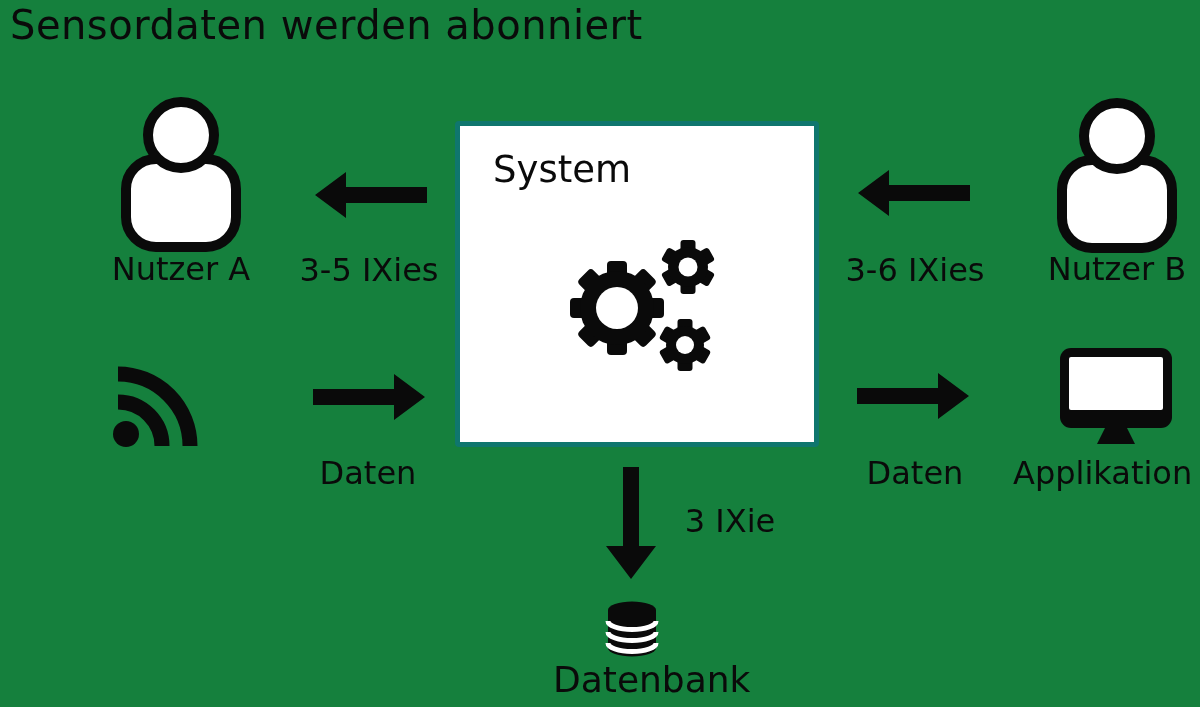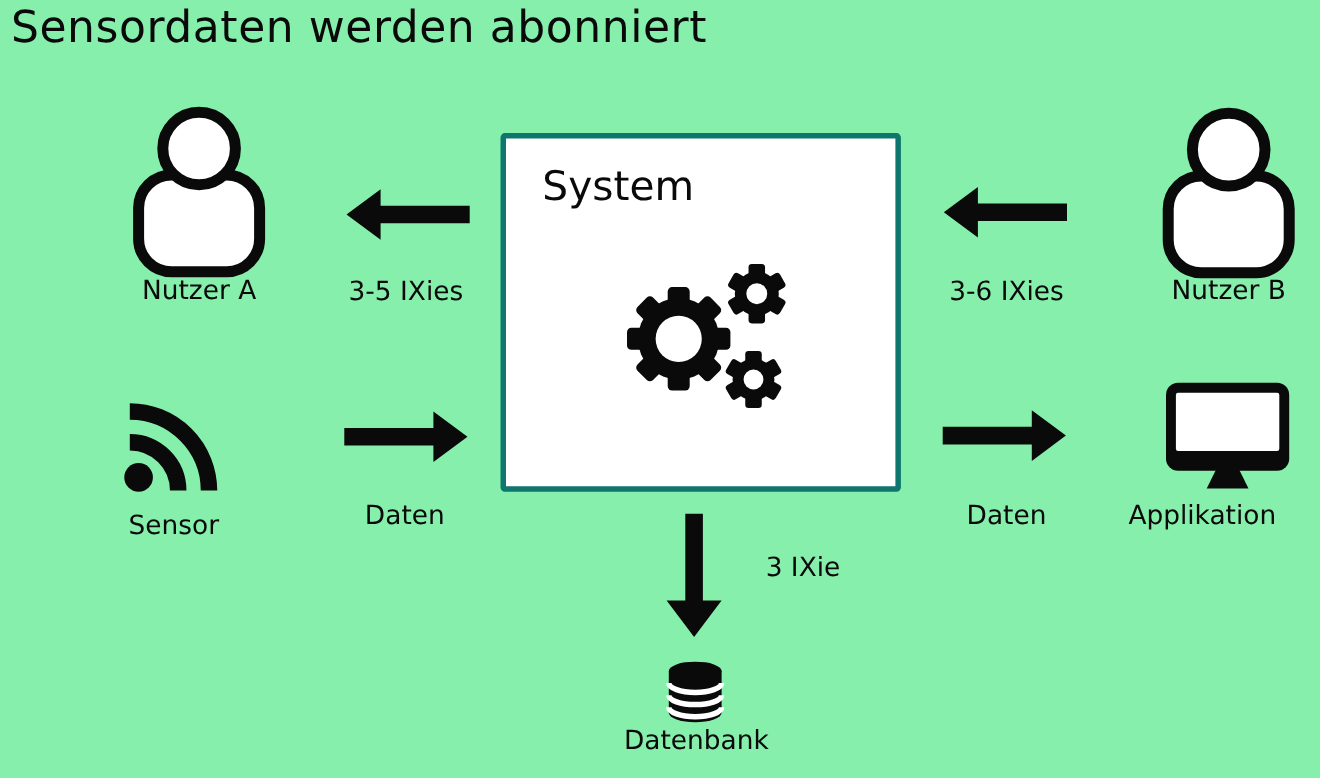--- a/index.html
+++ b/index.html
@@ -1,31 +1,31 @@
 <!DOCTYPE html>
 <html><head>
 <meta charset="utf-8">
 <style>
   html,body{margin:0;padding:0;background:#ffffff;}
   .canvas{
     position:relative;
     width:1200px;height:707px;
-    background:#86efac;
+    background:#15803d;
     font-family:"DejaVu Sans","Liberation Sans",sans-serif;
     color:#0a0a0a;
     overflow:hidden;
   }
   .title{
     position:absolute;left:10px;top:2px;
     font-size:40px;font-weight:normal;letter-spacing:0.5px;
     color:#0a0a0a;white-space:nowrap;margin:0;
   }
   .lbl{
     position:absolute;width:160px;text-align:center;
-    font-size:24px;color:#0a0a0a;white-space:nowrap;
+    font-size:32px;color:#0a0a0a;white-space:nowrap;
   }
   .system-box{
     position:absolute;left:455px;top:121px;width:364px;height:326px;
     border:5px solid #0f766e;border-radius:4px;box-sizing:border-box;
     background:#ffffff;
   }
   .system-label{
     position:absolute;left:33px;top:22px;
     font-size:37px;color:#0a0a0a;white-space:nowrap;
   }
@@ -90,21 +90,20 @@
     <rect x="7" y="62" width="110" height="88" rx="30" fill="#ffffff" stroke="#0a0a0a" stroke-width="10"></rect>
     <circle cx="62" cy="38" r="33" fill="#ffffff" stroke="#0a0a0a" stroke-width="10"></circle>
   </svg>
   <div class="lbl" style="left:1037px;top:250px;">Nutzer B</div>
 
   <svg class="abs" style="left:112px;top:356px;" width="86" height="96" viewBox="0 0 86 96">
     <path d="M6,18 A72,72 0 0 1 78,90" fill="none" stroke="#0a0a0a" stroke-width="15"></path>
     <path d="M6,46 A44,44 0 0 1 50,90" fill="none" stroke="#0a0a0a" stroke-width="15"></path>
     <circle cx="14" cy="78" r="13" fill="#0a0a0a"></circle>
   </svg>
-  <div class="lbl" style="left:78px;top:463px;">Sensor</div>
 
   <svg class="abs" style="left:313px;top:373px;" width="112" height="48" viewBox="0 0 112 48">
     <polygon points="112,24 81,1 81,16 0,16 0,32 81,32 81,47" fill="#0a0a0a"></polygon>
   </svg>
   <div class="lbl" style="left:288px;top:454px;">Daten</div>
 
   <svg class="abs" style="left:857px;top:372px;" width="112" height="48" viewBox="0 0 112 48">
     <polygon points="112,24 81,1 81,16 0,16 0,32 81,32 81,47" fill="#0a0a0a"></polygon>
   </svg>
   <div class="lbl" style="left:835px;top:454px;">Daten</div>
@@ -122,15 +121,15 @@
   <div class="lbl" style="left:650px;top:502px;">3 IXie</div>
 
   <svg class="abs" style="left:606px;top:601px;" width="52" height="56" viewBox="0 0 52 56">
     <ellipse cx="26" cy="9" rx="24" ry="8.5" fill="#0a0a0a"></ellipse>
     <rect x="2" y="9" width="48" height="38" fill="#0a0a0a"></rect>
     <ellipse cx="26" cy="47" rx="24" ry="8.5" fill="#0a0a0a"></ellipse>
     <path d="M2,20 A24,8.5 0 0 0 50,20" fill="none" stroke="#ffffff" stroke-width="5"></path>
     <path d="M2,31 A24,8.5 0 0 0 50,31" fill="none" stroke="#ffffff" stroke-width="5"></path>
     <path d="M2,42 A24,8.5 0 0 0 50,42" fill="none" stroke="#ffffff" stroke-width="5"></path>
   </svg>
-  <div class="lbl" style="left:553px;top:659px;font-size:24px;">Datenbank</div>
+  <div class="lbl" style="left:553px;top:659px;font-size:36px;">Datenbank</div>
 
 </div>
 
 </body></html>

